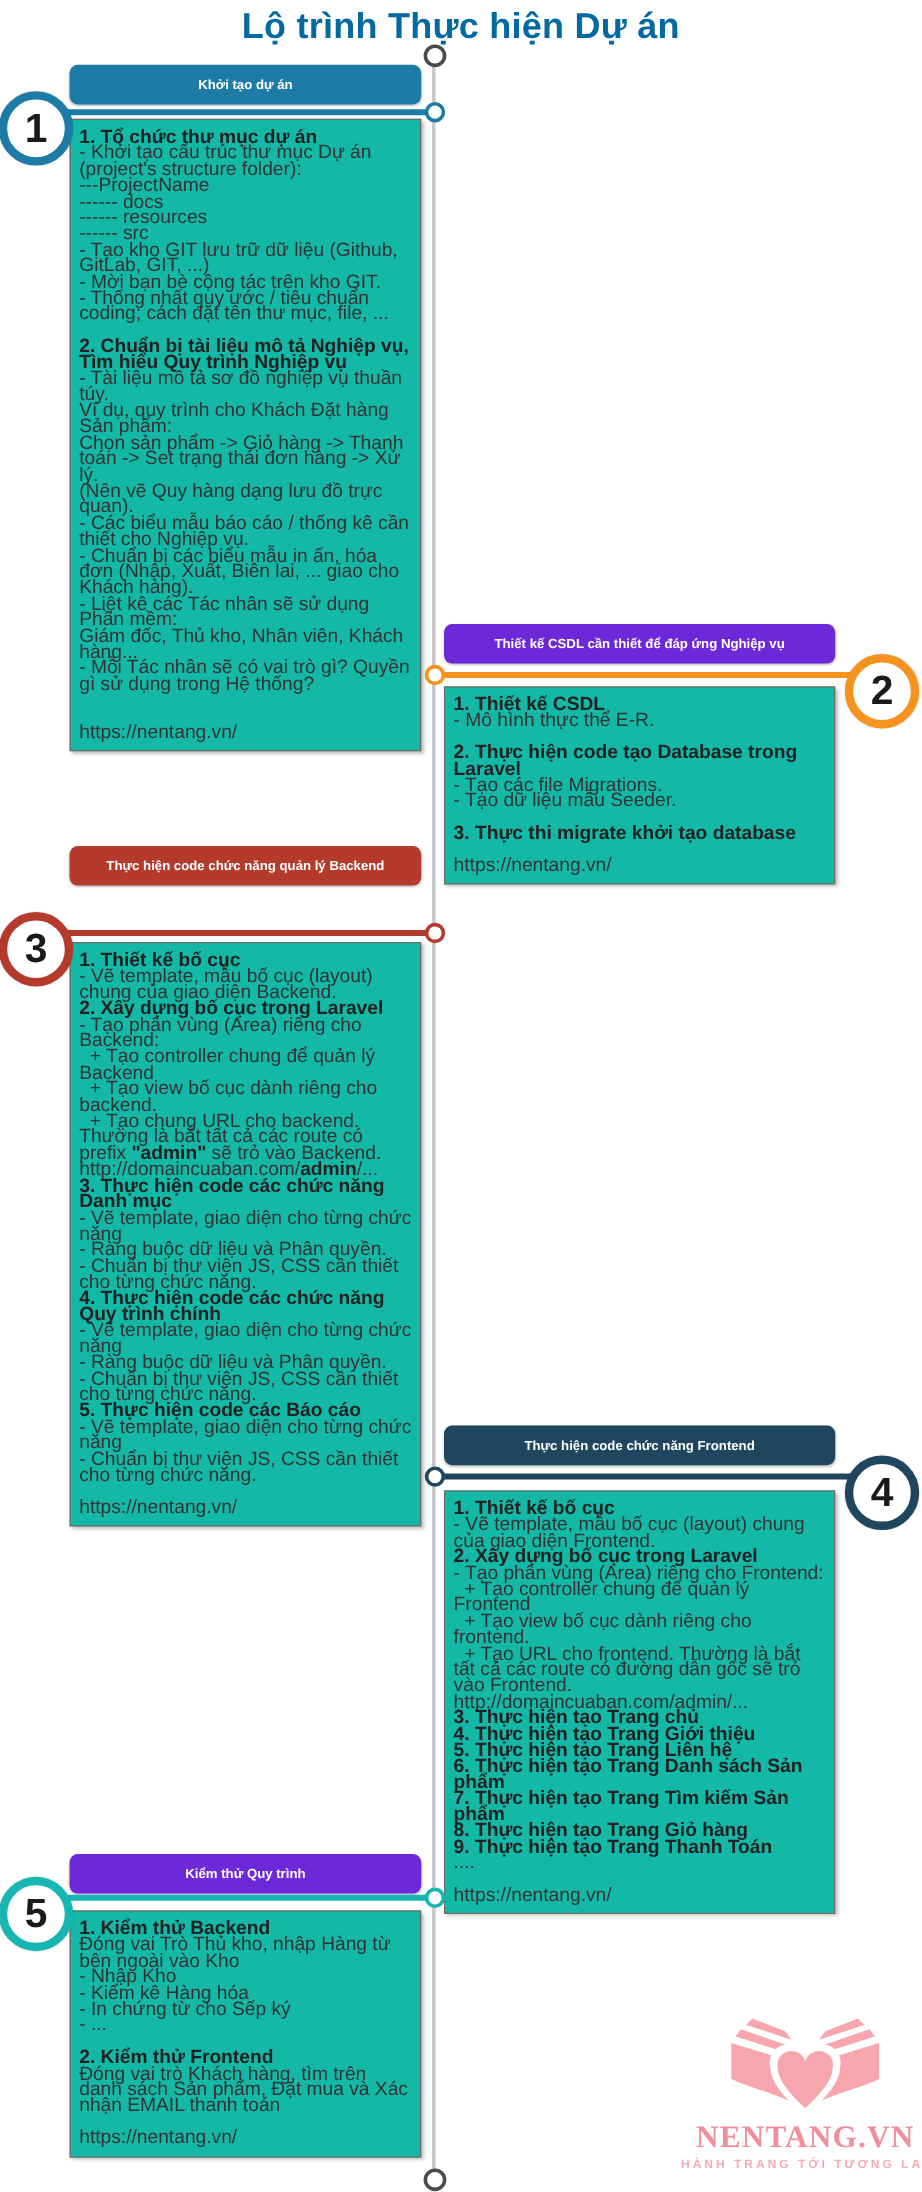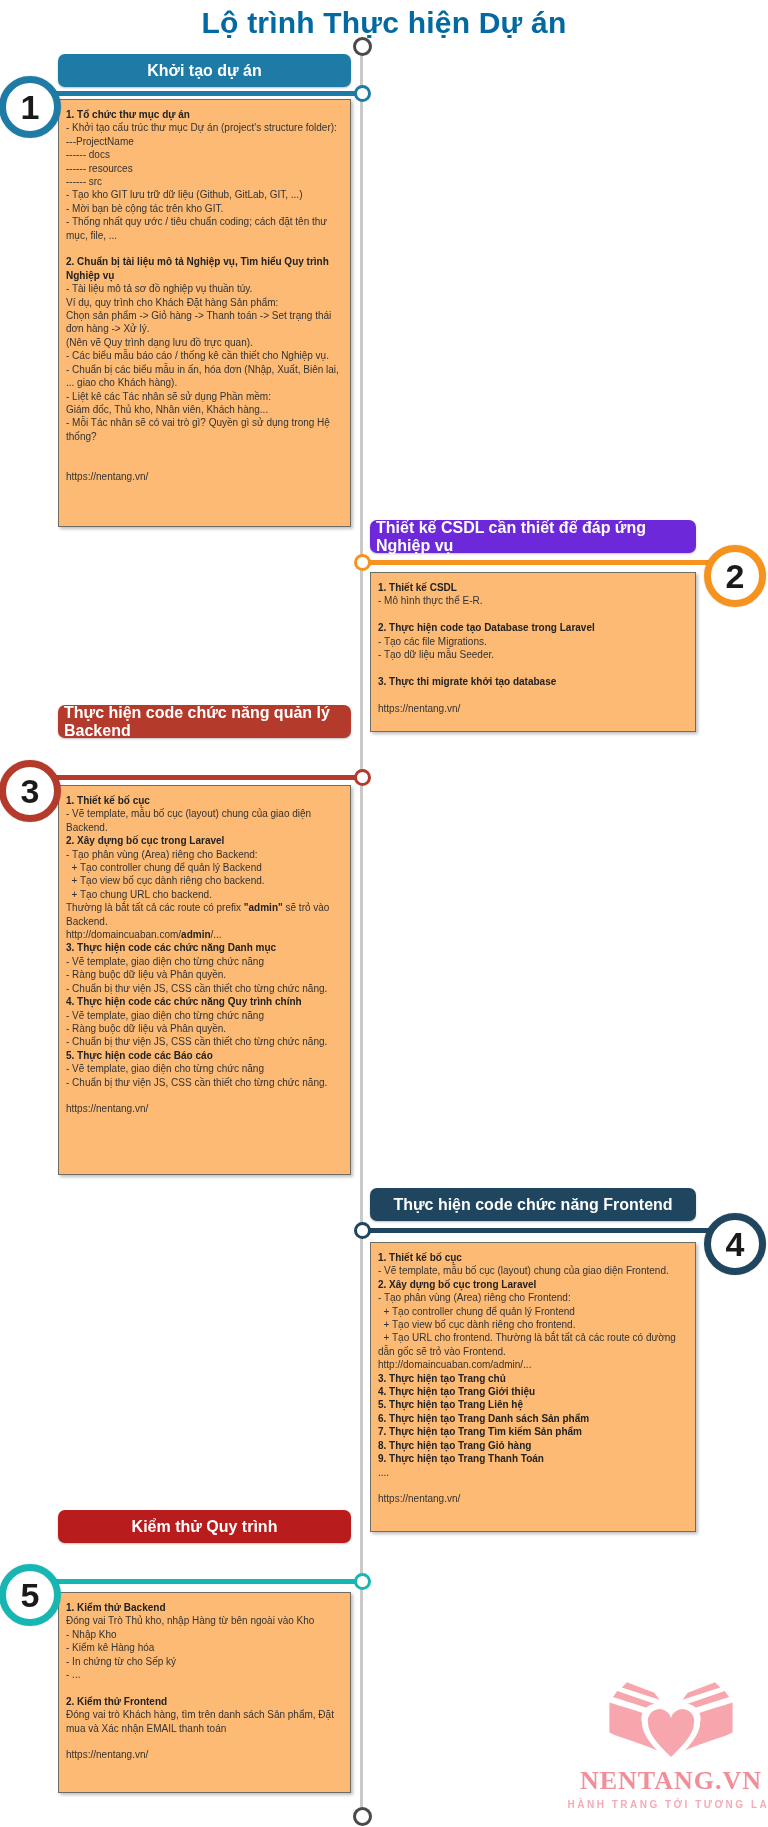--- a/index.html
+++ b/index.html
@@ -12,41 +12,41 @@
     font-size:30px;font-weight:bold;color:#0369a1;letter-spacing:.2px;
   }
   
   .timeline-line{position:absolute;left:360px;top:46px;width:3px;height:1770px;background:#c9c9c9;}
   .timeline-end{
     position:absolute;width:13px;height:13px;border-radius:50%;
     background:#fff;border:3px solid #4a4a4a;box-sizing:content-box;
   }
   
   .ms-header{
-    position:absolute;border-radius:7px;color:#fff;font-weight:bold;font-size:16px;
+    position:absolute;border-radius:7px;color:#fff;font-weight:bold;font-size:11px;
     display:flex;align-items:center;justify-content:center;text-align:left;
     padding:0 6px;box-sizing:border-box;height:33px;
     box-shadow:0 1px 2px rgba(0,0,0,.25);
   }
   .ms-conn{position:absolute;height:5px;border-radius:3px;}
   .ms-node{
     position:absolute;width:11px;height:11px;border-radius:50%;background:#fff;
     border:3px solid #000;box-sizing:content-box;z-index:3;
   }
   .ms-circle{
     position:absolute;width:48px;height:48px;border-radius:50%;background:#fff;
     border:7px solid #000;box-sizing:content-box;z-index:4;
     display:flex;align-items:center;justify-content:center;
     font-size:34px;font-weight:bold;color:#1a1a1a;
     box-shadow:0 0 0 1px rgba(0,0,0,.05);
   }
   .ms-box{
-    position:absolute;background:#fdba74;border:1px solid #6e6d65;
+    position:absolute;background:#14b8a6;border:1px solid #6e6d65;
     box-shadow:2px 2px 3px rgba(0,0,0,.25);box-sizing:border-box;
-    padding:8px 7px;color:#333;font-size:10px;line-height:13.4px;
+    padding:8px 7px;color:#333;font-size:16px;line-height:13.4px;
   }
   .line{white-space:pre-wrap;min-height:13.4px;}
   .line.gap{height:13px;}
   .line b{color:#222;}
   
   .logo{position:absolute;left:540px;top:1676px;width:228px;text-align:center;margin-left:17px;}
   .logo svg{display:block;margin:0 auto;}
   .logo-name{
     font-family:"Liberation Serif","DejaVu Serif",serif;font-weight:bold;
     font-size:26px;letter-spacing:1px;color:#f28e9a;margin-top:2px;
@@ -78,21 +78,21 @@
         <div class="line">------ resources</div>
         <div class="line">------ src</div>
         <div class="line">- Tạo kho GIT lưu trữ dữ liệu (Github, GitLab, GIT, ...)</div>
         <div class="line">- Mời bạn bè cộng tác trên kho GIT.</div>
         <div class="line">- Thống nhất quy ước / tiêu chuẩn coding; cách đặt tên thư mục, file, ...</div>
         <div class="line gap"></div>
         <div class="line"><b>2. Chuẩn bị tài liệu mô tả Nghiệp vụ, Tìm hiểu Quy trình Nghiệp vụ</b></div>
         <div class="line">- Tài liệu mô tả sơ đồ nghiệp vụ thuần túy.</div>
         <div class="line">Ví dụ, quy trình cho Khách Đặt hàng Sản phẩm:</div>
         <div class="line">Chọn sản phẩm -&gt; Giỏ hàng -&gt; Thanh toán -&gt; Set trạng thái đơn hàng -&gt; Xử lý.</div>
-        <div class="line">(Nên vẽ Quy trình dạng lưu đồ trực quan).</div>
+        <div class="line">(Nên vẽ Quy hàng dạng lưu đồ trực quan).</div>
         <div class="line">- Các biểu mẫu báo cáo / thống kê cần thiết cho Nghiệp vụ.</div>
         <div class="line">- Chuẩn bị các biểu mẫu in ấn, hóa đơn (Nhập, Xuất, Biên lai, ... giao cho Khách hàng).</div>
         <div class="line">- Liệt kê các Tác nhân sẽ sử dụng Phần mềm:</div>
         <div class="line">Giám đốc, Thủ kho, Nhân viên, Khách hàng...</div>
         <div class="line">- Mỗi Tác nhân sẽ có vai trò gì? Quyền gì sử dụng trong Hệ thống?</div>
         <div class="line gap"></div>
         <div class="line gap"></div>
         <div class="line">https://nentang.vn/</div>
       </div>
       <div class="ms-header" style="left: 370px; top: 520px; width: 326px; background: #6d28d9;">Thiết kế CSDL cần thiết để đáp ứng Nghiệp vụ</div>
@@ -156,21 +156,21 @@
         <div class="line"><b>4. Thực hiện tạo Trang Giới thiệu</b></div>
         <div class="line"><b>5. Thực hiện tạo Trang Liên hệ</b></div>
         <div class="line"><b>6. Thực hiện tạo Trang Danh sách Sản phẩm</b></div>
         <div class="line"><b>7. Thực hiện tạo Trang Tìm kiếm Sản phẩm</b></div>
         <div class="line"><b>8. Thực hiện tạo Trang Giỏ hàng</b></div>
         <div class="line"><b>9. Thực hiện tạo Trang Thanh Toán</b></div>
         <div class="line">....</div>
         <div class="line gap"></div>
         <div class="line">https://nentang.vn/</div>
       </div>
-      <div class="ms-header" style="left: 58px; top: 1510px; width: 293px; background: #b91c1c;">Kiểm thử Quy trình</div>
+      <div class="ms-header" style="left: 58px; top: 1545px; width: 293px; background: #6d28d9;">Kiểm thử Quy trình</div>
       <div class="ms-conn" style="left: 30px; top: 1578.5px; width: 332px; background: rgb(23, 182, 179);"></div>
       <div class="ms-node" style="left: 353.5px; top: 1572.5px; border-color: rgb(23, 182, 179);"></div>
       <div class="ms-circle" style="left: -1px; top: 1564px; border-color: rgb(23, 182, 179);">5</div>
       <div class="ms-box" style="left: 58px; top: 1592px; width: 293px; min-height: 201px;">
         <div class="line"><b>1. Kiểm thử Backend</b></div>
         <div class="line">Đóng vai Trò Thủ kho, nhập Hàng từ bên ngoài vào Kho</div>
         <div class="line">- Nhập Kho</div>
         <div class="line">- Kiểm kê Hàng hóa</div>
         <div class="line">- In chứng từ cho Sếp ký</div>
         <div class="line">- ...</div>

